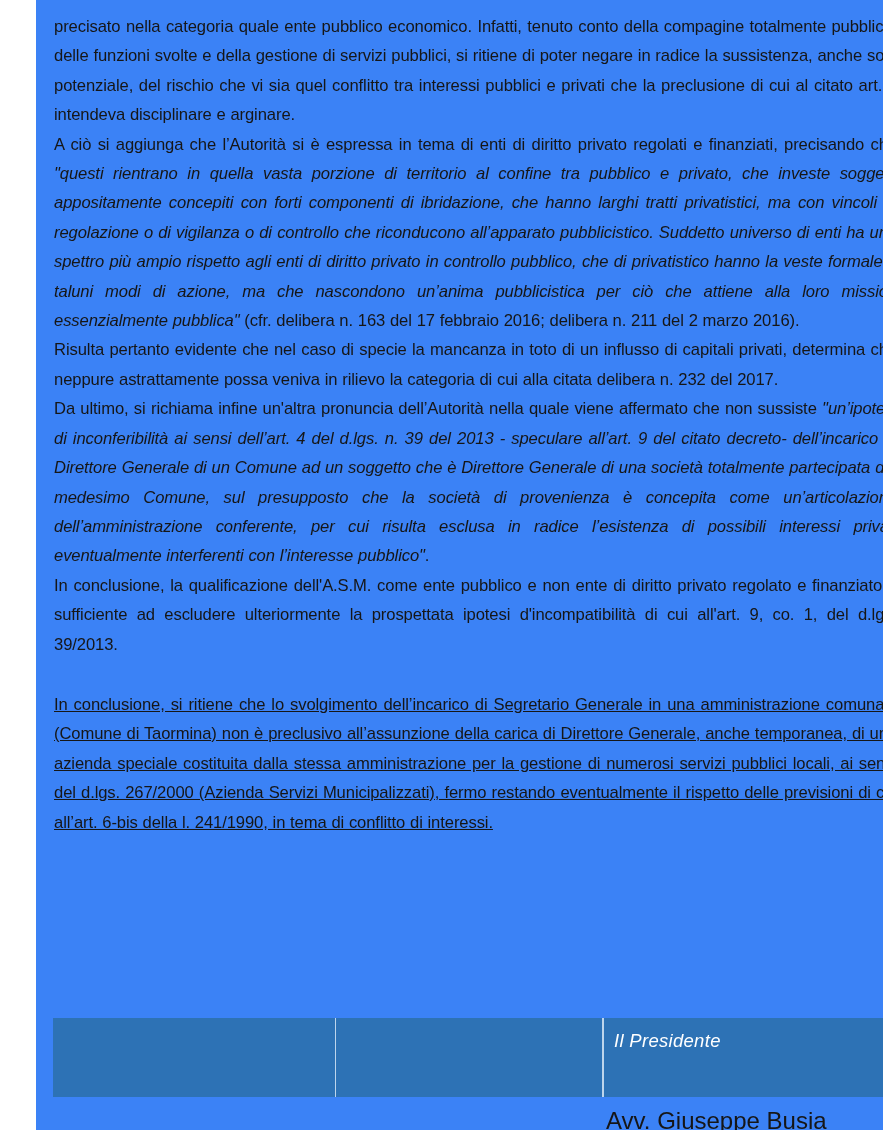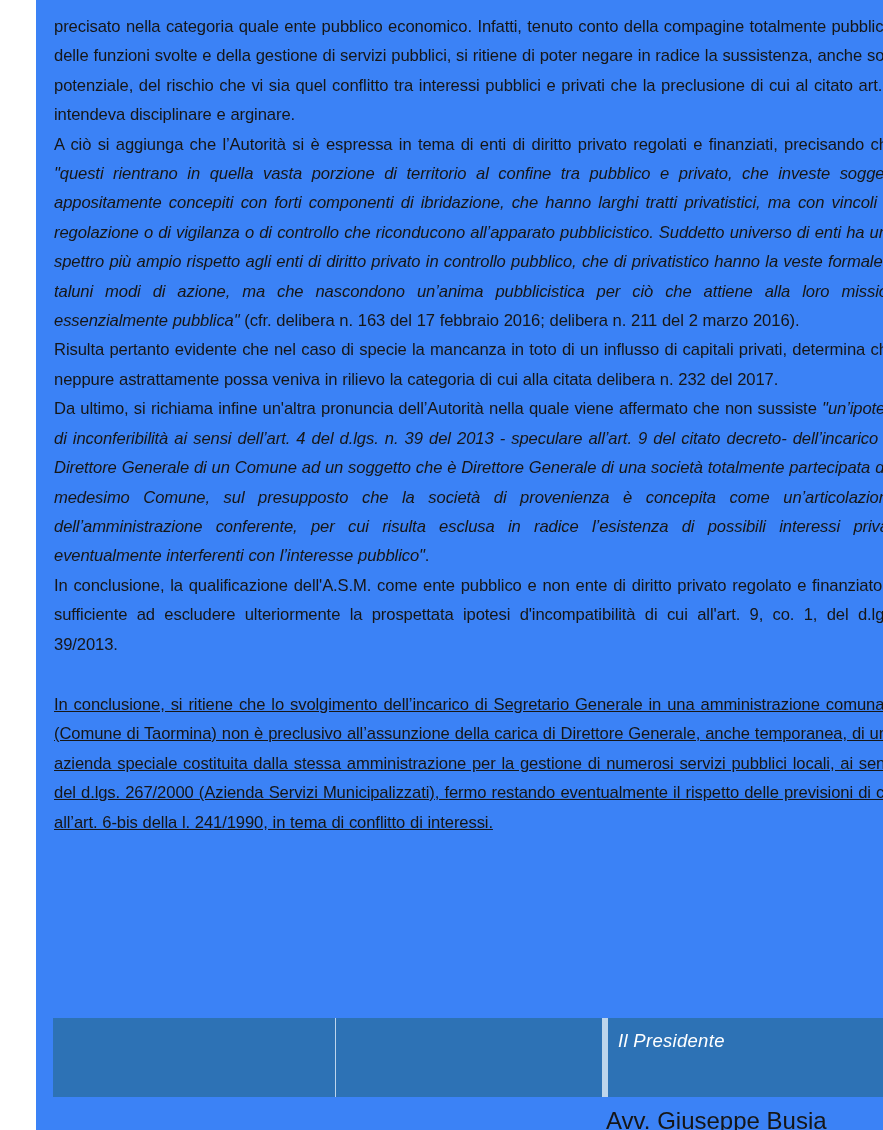--- a/index.html
+++ b/index.html
@@ -54,21 +54,21 @@
     height: 79px;
     width: 100%;
     box-sizing: border-box;
   }
   .sig-cell {
     box-sizing: border-box;
     height: 100%;
   }
   .sig-cell.c1 { width: 282px; }
   .sig-cell.c2 { width: 267px; border-left: 1px solid #bdd5ec; }
-  .sig-cell.c3 { width: 281px; border-left: 6px solid #22c55e; padding: 12px 0 0 10px; }
+  .sig-cell.c3 { width: 281px; border-left: 2px solid #22c55e; padding: 12px 0 0 10px; }
   .president-title {
     color: #ffffff;
     font-style: italic;
     font-size: 18.5px;
     letter-spacing: 0.3px;
   }
   .signer-name {
     position: absolute;
     left: 553px;
     top: 89px;

